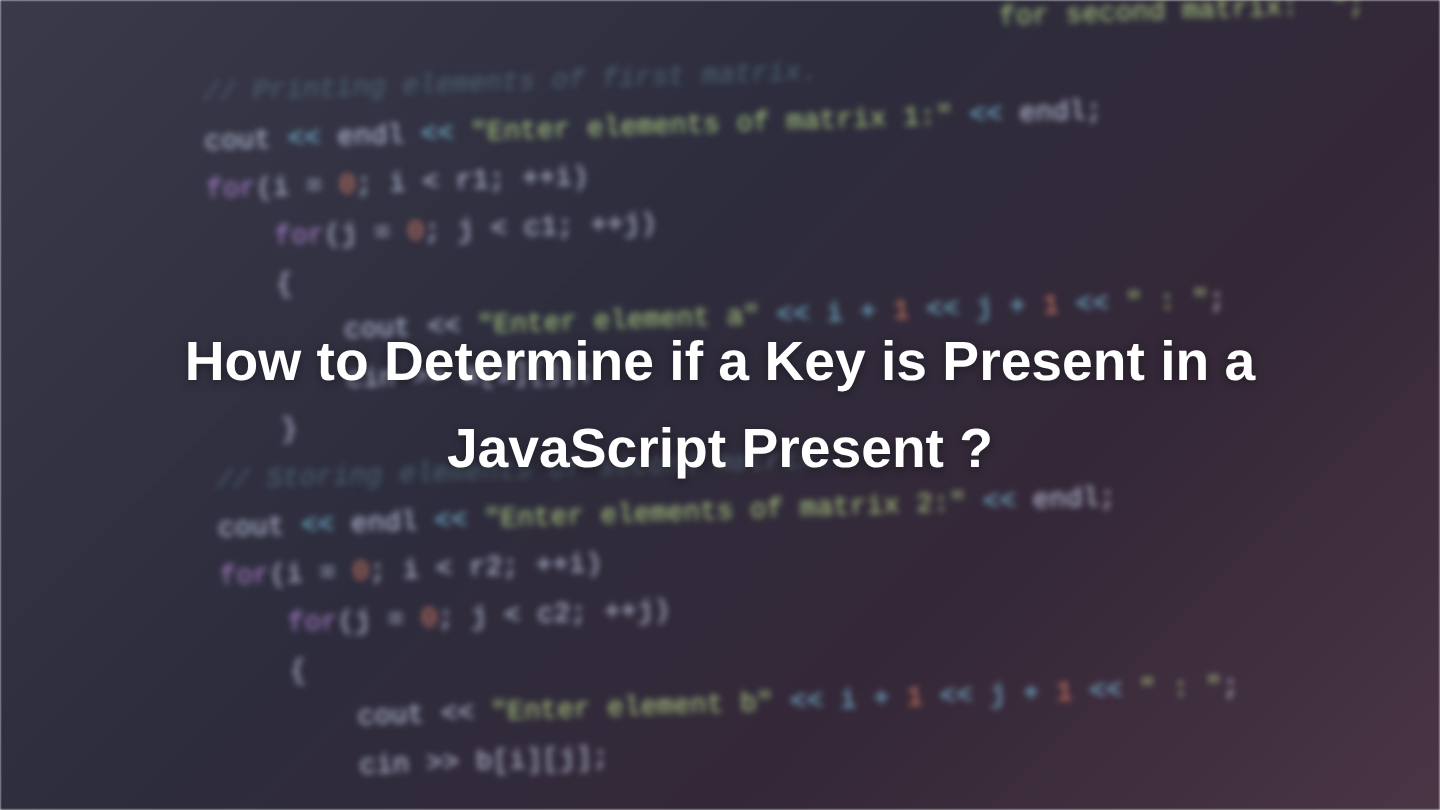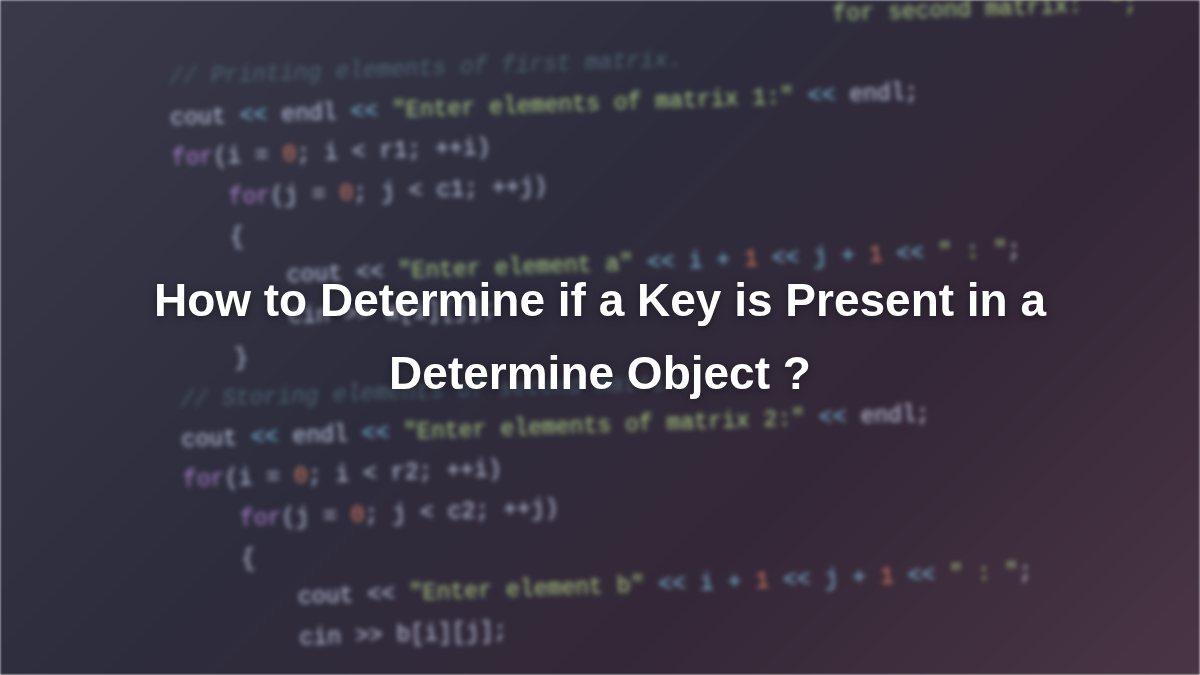--- a/index.html
+++ b/index.html
@@ -77,13 +77,13 @@
   <div class="code-line">                <span class="var">}</span></div>
   <div class="code-line">            <span class="comment">// Storing elements of second matrix.</span></div>
   <div class="code-line">            <span class="var">cout</span><span class="op"> &lt;&lt; </span><span class="var">endl</span><span class="op"> &lt;&lt; </span><span class="str">"Enter elements of matrix 2:"</span><span class="op"> &lt;&lt; </span><span class="var">endl;</span></div>
   <div class="code-line">            <span class="kw">for</span><span class="var">(i = </span><span class="num">0</span><span class="var">; i &lt; r2; ++i)</span></div>
   <div class="code-line">                <span class="kw">for</span><span class="var">(j = </span><span class="num">0</span><span class="var">; j &lt; c2; ++j)</span></div>
   <div class="code-line">                <span class="var">{</span></div>
   <div class="code-line">                    <span class="var">cout &lt;&lt; </span><span class="str">"Enter element b"</span><span class="op"> &lt;&lt; i + </span><span class="num">1</span><span class="op"> &lt;&lt; j + </span><span class="num">1</span><span class="op"> &lt;&lt; </span><span class="str">" : "</span><span class="var">;</span></div>
   <div class="code-line">                    <span class="var">cin &gt;&gt; b[i][j];</span></div>
 </div>
 
-<div class="overlay-title">How to Determine if a Key is Present in a Determine Object ?</div>
+<div class="overlay-title">How to Determine if a Key is Present in a JavaScript Present ?</div>
 
 </body></html>

